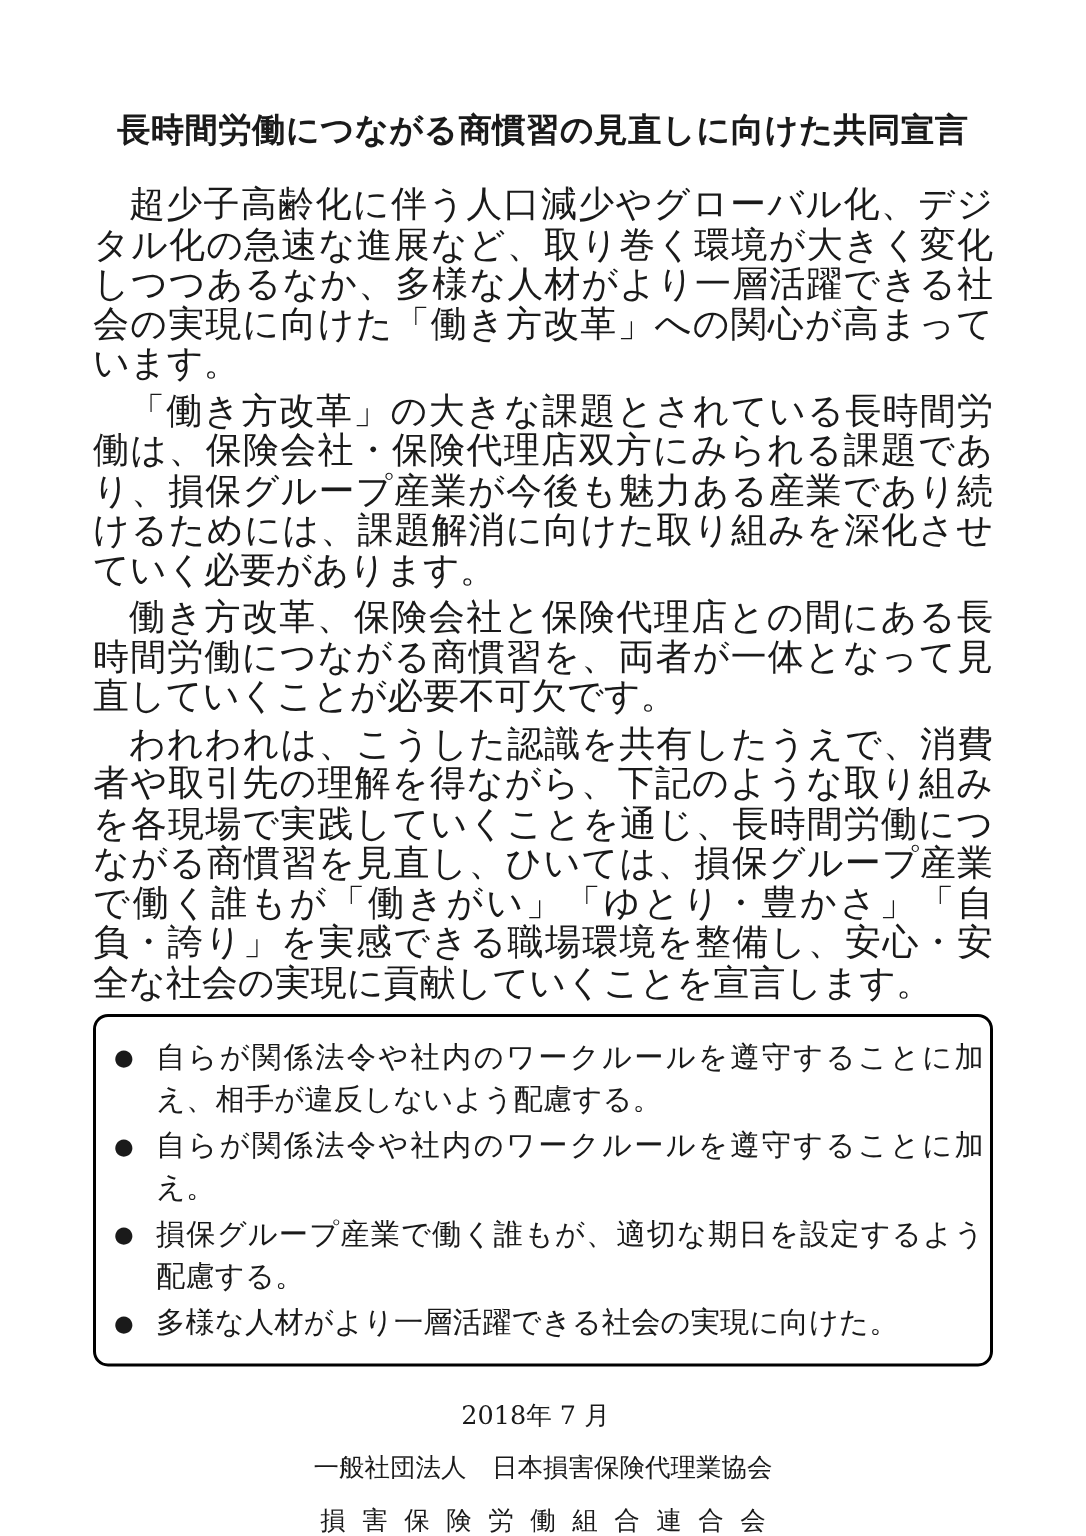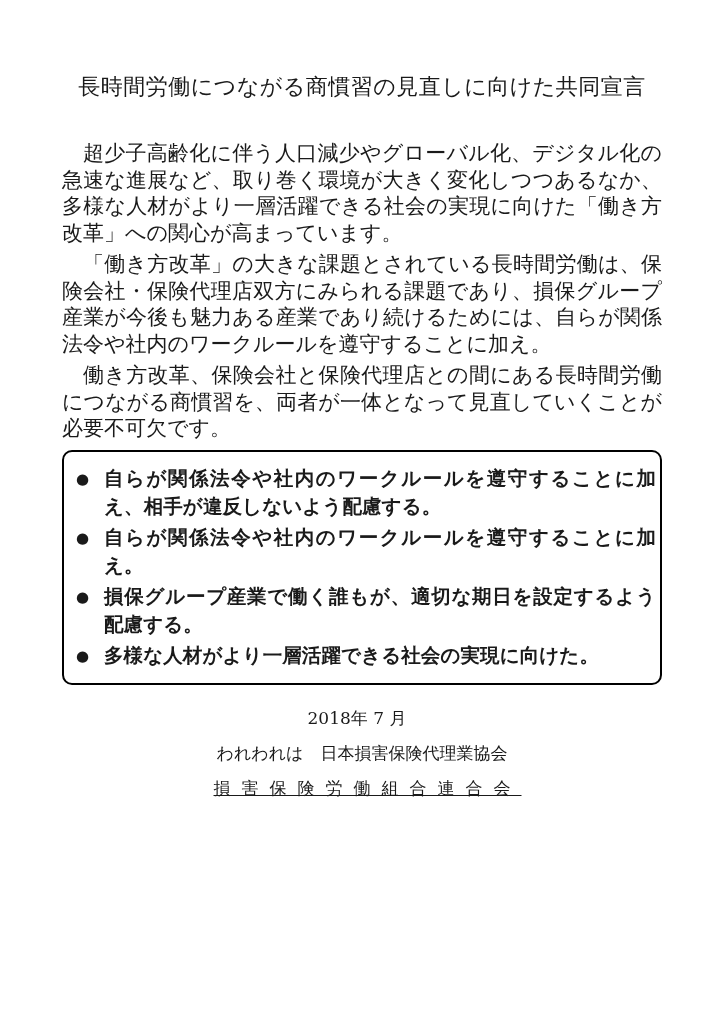--- a/index.html
+++ b/index.html
@@ -15,30 +15,30 @@
     color: #1a1a1a;
   }
   .page {
     box-sizing: border-box;
     width: 724px;
     height: 1024px;
     padding: 72px 62px 0 62px;
     background: #ffffff;
   }
   .doc-title {
-    margin: 0 0 38px 0;
+    margin: 0 0 21px 0;
     font-size: 22px;
-    font-weight: 400;
+    font-weight: 700;
     text-align: center;
     letter-spacing: 0.5px;
     white-space: nowrap;
   }
   .doc-body p {
     margin: 0 0 5px 0;
-    font-size: 21px;
+    font-size: 24px;
     line-height: 26.5px;
     text-indent: 1em;
     text-align: justify;
     letter-spacing: 0;
   }
   .pledge-box {
     box-sizing: border-box;
     width: 600px;
     margin-top: 8px;
     border: 2px solid #000000;
@@ -55,48 +55,47 @@
   }
   .pledge-bullet {
     flex: none;
     width: 28px;
     font-size: 15px;
     line-height: 28px;
   }
   .pledge-text {
     flex: 1;
     text-align: justify;
-    font-weight: bold;
   }
   .signature {
     margin-top: 16px;
     text-align: center;
     font-size: 17px;
     line-height: 35px;
   }
   .sig-date {
     padding-right: 10px;
   }
   .sig-org2-spaced {
     letter-spacing: 11px;
     margin-right: -11px;
-    text-decoration: underline;
   }
 </style>
 </head>
 <body>
 
 <div class="page">
 
   <h1 class="doc-title">長時間労働につながる商慣習の見直しに向けた共同宣言</h1>
 
   <div class="doc-body">
     <p>超少子高齢化に伴う人口減少やグローバル化、デジタル化の急速な進展など、取り巻く環境が大きく変化しつつあるなか、多様な人材がより一層活躍できる社会の実現に向けた「働き方改革」への関心が高まっています。</p>
-    <p>「働き方改革」の大きな課題とされている長時間労働は、保険会社・保険代理店双方にみられる課題であり、損保グループ産業が今後も魅力ある産業であり続けるためには、自らが関係法令や社内のワークルールを遵守することに加え。</p>
+    <p>「働き方改革」の大きな課題とされている長時間労働は、保険会社・保険代理店双方にみられる課題であり、損保グループ産業が今後も魅力ある産業であり続けるためには、課題解消に向けた取り組みを深化させていく必要があります。</p>
     <p>働き方改革、保険会社と保険代理店との間にある長時間労働につながる商慣習を、両者が一体となって見直していくことが必要不可欠です。</p>
+    <p>われわれは、こうした認識を共有したうえで、消費者や取引先の理解を得ながら、下記のような取り組みを各現場で実践していくことを通じ、長時間労働につながる商慣習を見直し、ひいては、損保グループ産業で働く誰もが「働きがい」「ゆとり・豊かさ」「自負・誇り」を実感できる職場環境を整備し、安心・安全な社会の実現に貢献していくことを宣言します。</p>
   </div>
 
   <div class="pledge-box">
     <div class="pledge-item">
       <span class="pledge-bullet">●</span>
       <span class="pledge-text">自らが関係法令や社内のワークルールを遵守することに加え、相手が違反しないよう配慮する。</span>
     </div>
     <div class="pledge-item">
       <span class="pledge-bullet">●</span>
       <span class="pledge-text">自らが関係法令や社内のワークルールを遵守することに加え。</span>
@@ -106,19 +105,19 @@
       <span class="pledge-text">損保グループ産業で働く誰もが、適切な期日を設定するよう配慮する。</span>
     </div>
     <div class="pledge-item">
       <span class="pledge-bullet">●</span>
       <span class="pledge-text">多様な人材がより一層活躍できる社会の実現に向けた。</span>
     </div>
   </div>
 
   <div class="signature">
     <div class="sig-date">2018年 7 月</div>
-    <div class="sig-org1">われわれは　日本損害保険代理業協会</div>
+    <div class="sig-org1">一般社団法人　日本損害保険代理業協会</div>
     <div class="sig-org2">
       <span class="sig-org2-spaced">損害保険労働組合連合会</span>
     </div>
   </div>
 
 </div>
 
 </body></html>

